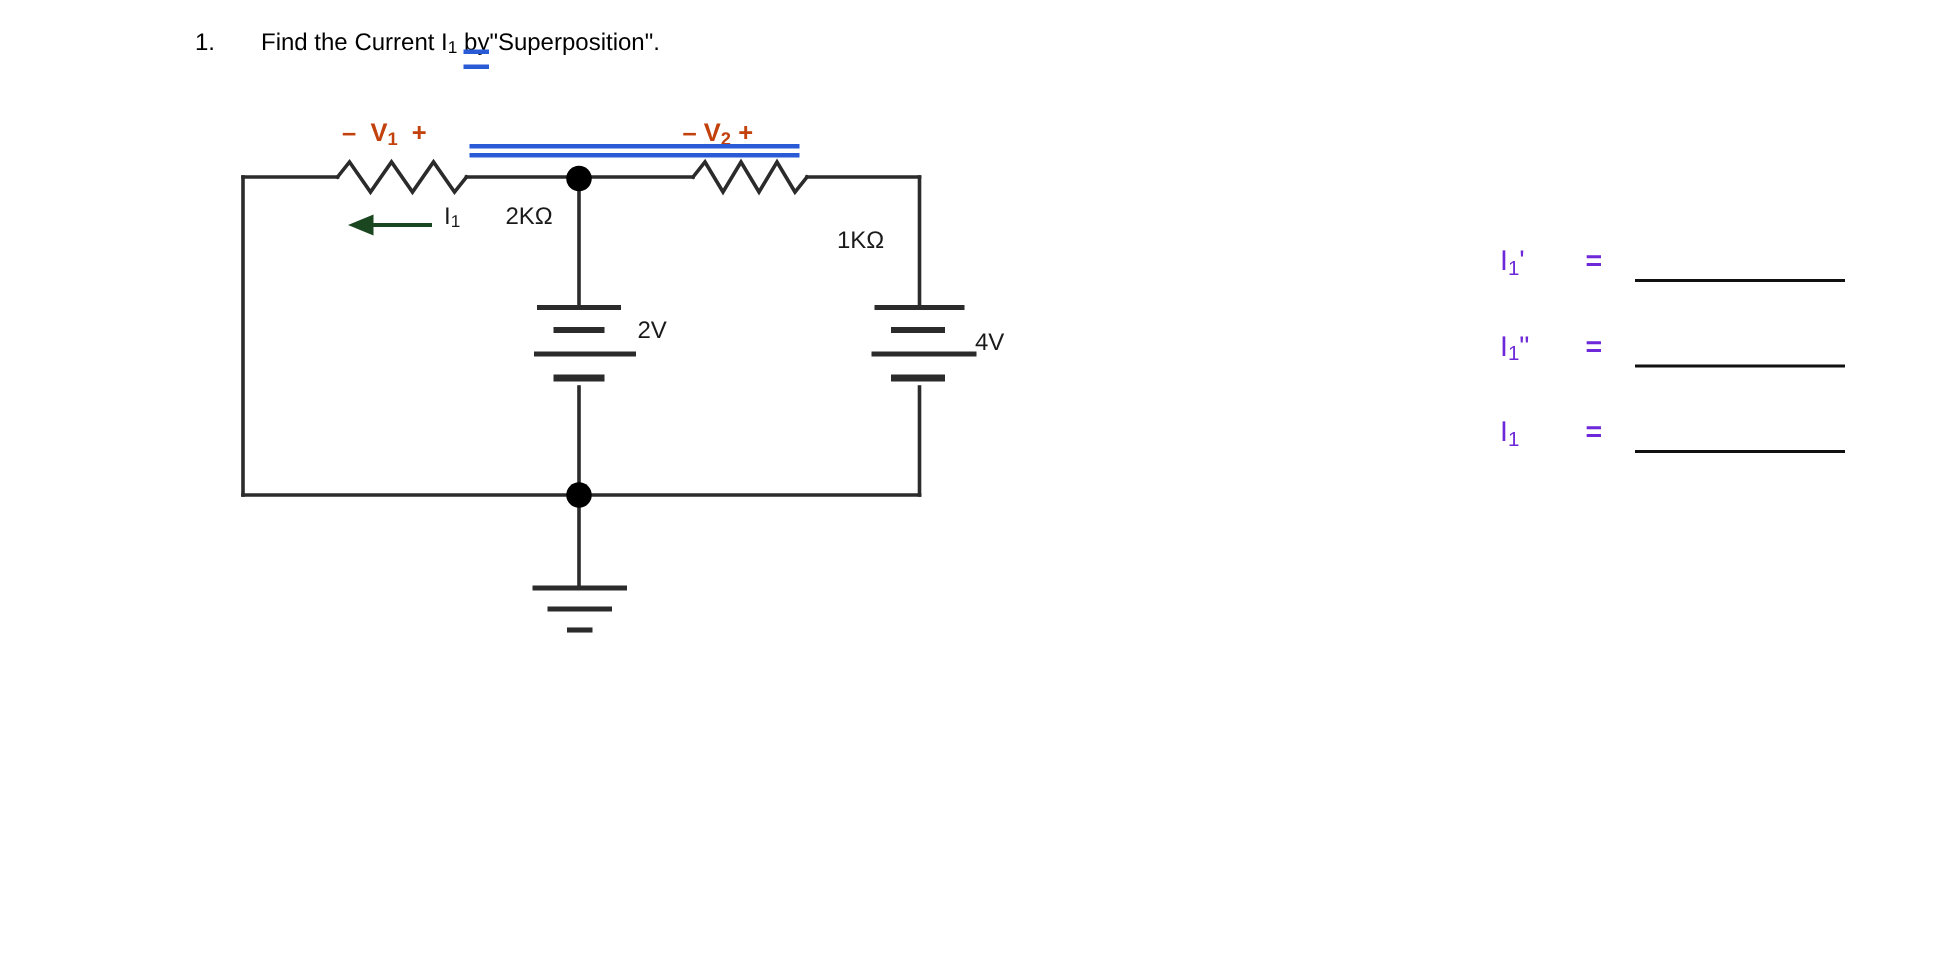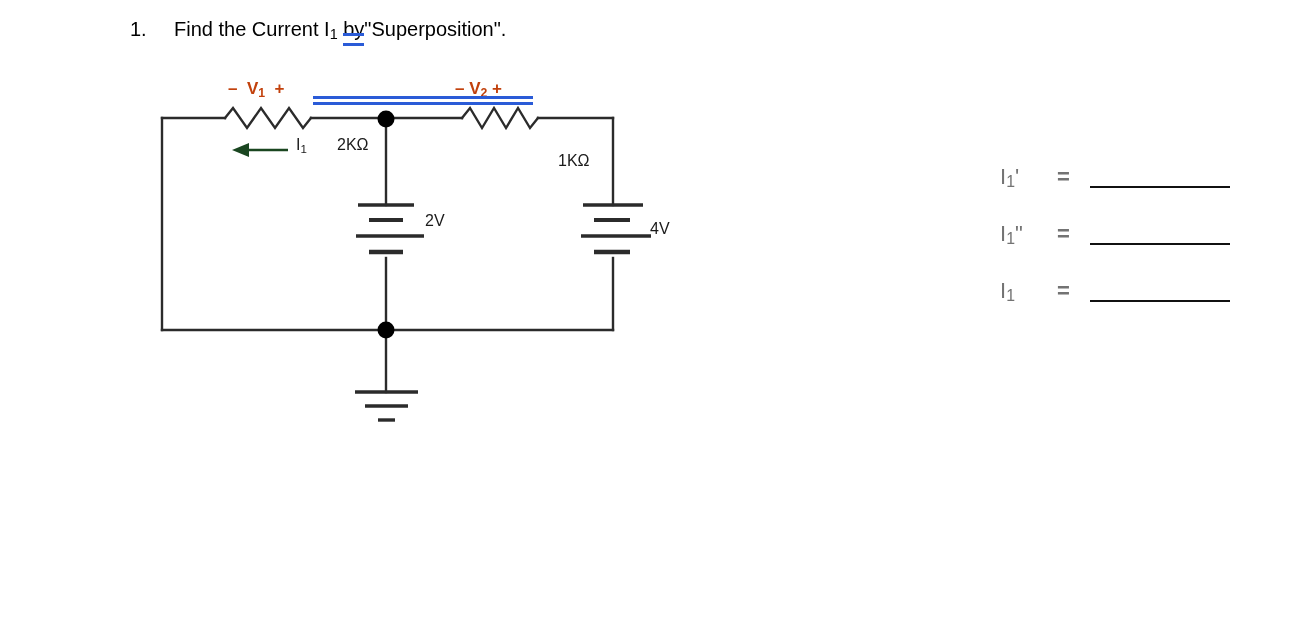--- a/index.html
+++ b/index.html
@@ -14,21 +14,21 @@
     overflow: hidden;
     font-family: "Liberation Sans", sans-serif;
     color: #000000;
   }
 
   
   #question-heading {
     position: absolute;
     left: 130px;
     top: 16px;
-    font-size: 20px;
+    font-size: 16px;
     line-height: 26px;
     color: #000;
     white-space: nowrap;
   }
   #question-heading .qnum {
     display: inline-block;
     width: 44px;
   }
   .sub {
     font-size: 0.72em;
@@ -99,22 +99,22 @@
   
   #answers {
     position: absolute;
     left: 1000px;
     top: 150px;
     width: 260px;
   }
   .answer-row {
     position: relative;
     height: 57px;
-    font-size: 22px;
-    color: #737373;
+    font-size: 19px;
+    color: #6d28d9;
   }
   .answer-row .ans-var {
     position: absolute;
     left: 0;
     top: 14px;
     white-space: nowrap;
   }
   .answer-row .ans-eq {
     position: absolute;
     left: 57px;

